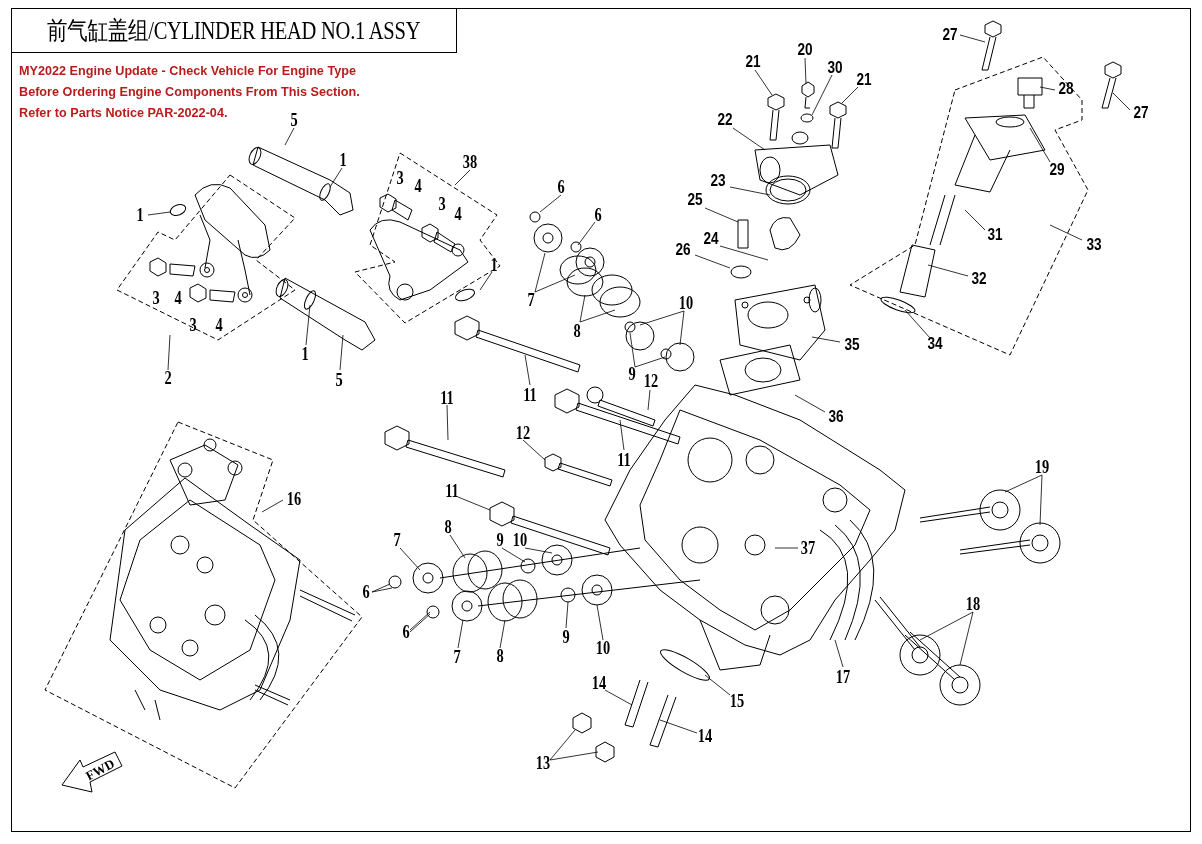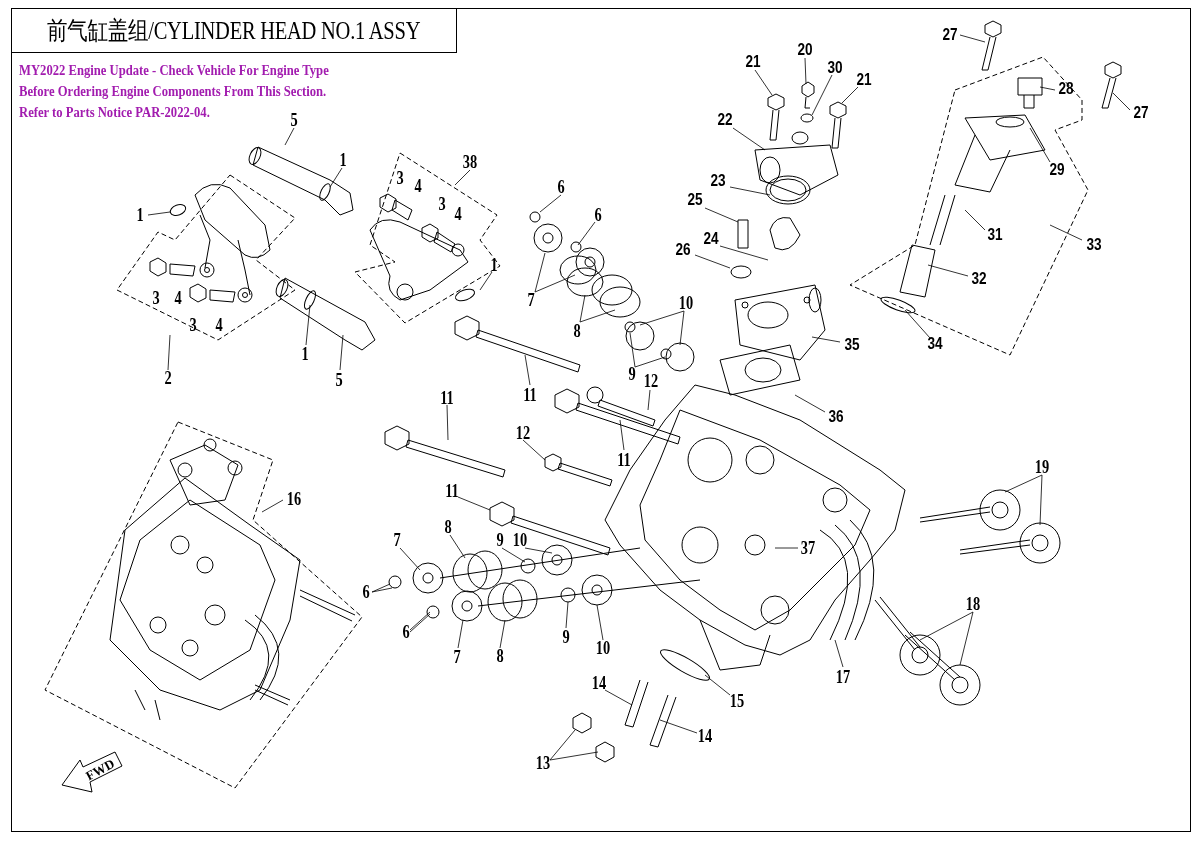--- a/index.html
+++ b/index.html
@@ -1,20 +1,20 @@
 <!DOCTYPE html>
 <html><head>
 <meta charset="utf-8">
 <style>
   html,body{margin:0;padding:0;background:#fff;}
   body{width:1202px;height:844px;position:relative;overflow:hidden;font-family:"Liberation Sans",sans-serif;}
   #frame{position:absolute;left:11px;top:8px;width:1180px;height:824px;border:1.5px solid #000;box-sizing:border-box;}
   #title-box{position:absolute;left:11px;top:8px;width:446px;height:45px;border:1.5px solid #000;box-sizing:border-box;display:flex;align-items:center;justify-content:center;font-family:"Liberation Serif","DejaVu Serif",serif;font-size:25px;letter-spacing:-0.3px;transform-origin:left;}
   #title-box span{display:inline-block;transform:scaleX(0.82);white-space:nowrap;}
-  #notice{position:absolute;left:19px;top:60px;font-family:Liberation Serif, serif;font-weight:bold;font-size:13.6px;line-height:21px;color:#a21caf;}
+  #notice{position:absolute;left:19px;top:60px;font-family:Liberation Sans, sans-serif;font-weight:bold;font-size:13.6px;line-height:21px;color:#b91c1c;}
   #notice div{white-space:nowrap;transform:scaleX(0.93);transform-origin:left;}
   svg#art{position:absolute;left:0;top:0;}
   .lbl{position:absolute;font-family:"Liberation Sans",sans-serif;font-weight:bold;font-size:17px;color:#000;transform:translate(-50%,-50%) scaleX(0.8);white-space:nowrap;cursor:pointer;}
   .lbl.serif{font-family:"Liberation Serif",serif;font-weight:bold;font-size:18px;}
 </style>
 </head>
 <body>
 
 <div id="frame"></div>
 <div id="title-box">

